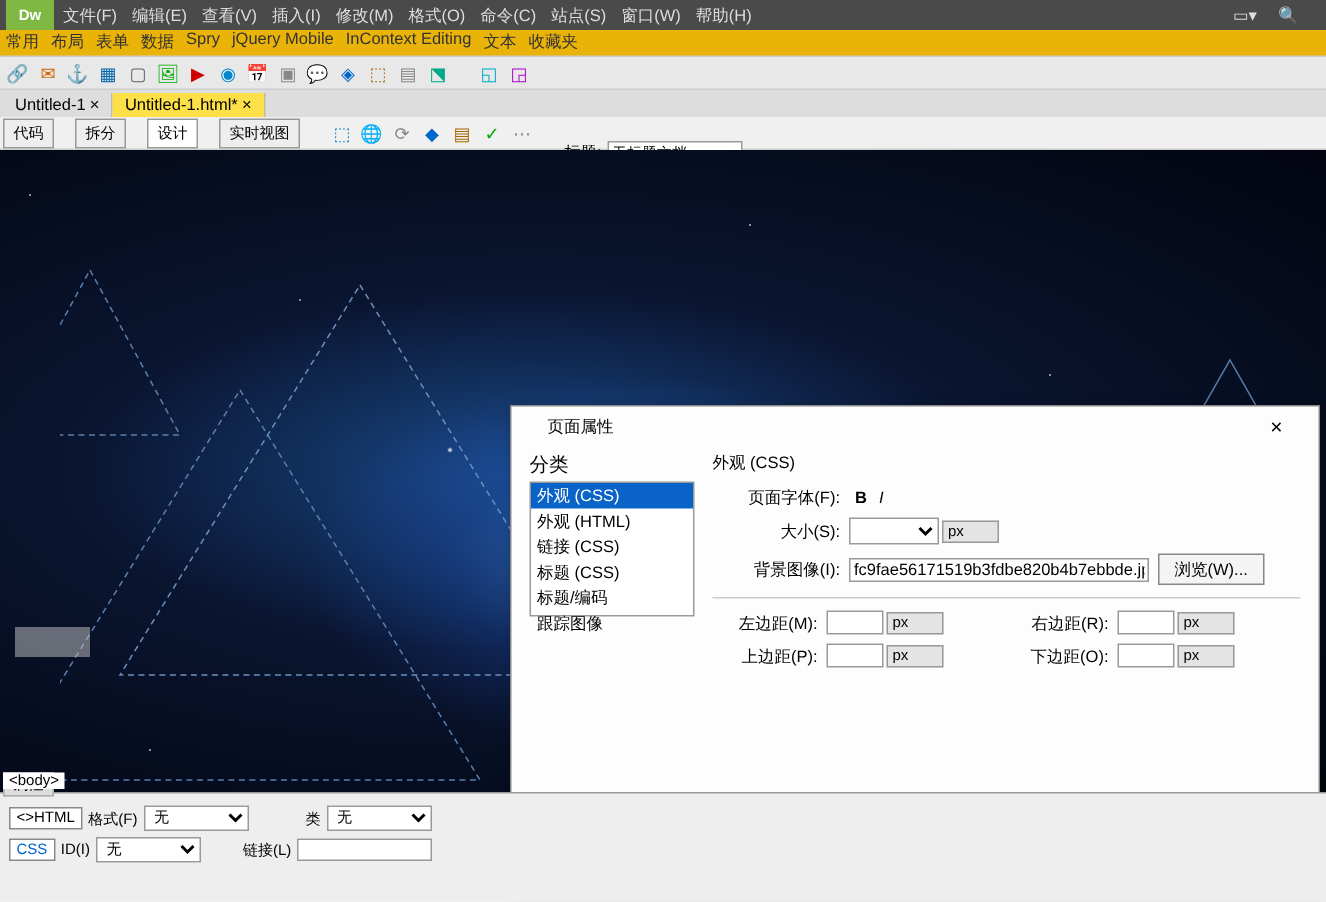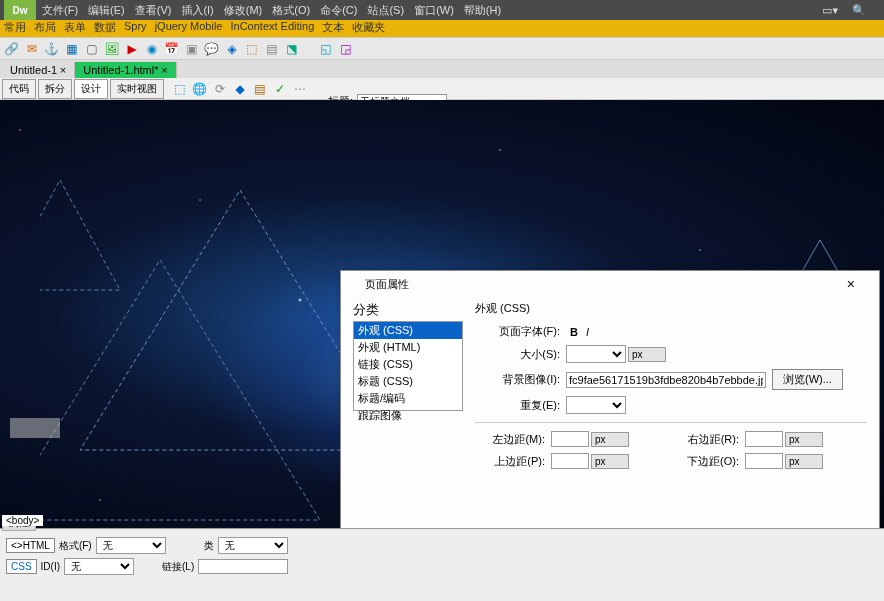--- a/index.html
+++ b/index.html
@@ -16,25 +16,25 @@
 .toolbar2 { height: 18px; background: #eab308; border-bottom: 1px solid #ccc; display: flex; align-items: flex-start; padding-left: 4px; font-size: 10px; color: #333; }
 .toolbar2 span { margin-right: 8px; }
 
 
 .toolbar3 { height: 22px; background: #e8e8e8; border-bottom: 1px solid #ccc; display: flex; align-items: center; padding-left: 4px; gap: 4px; }
 .tool-icon { width: 16px; height: 16px; display: inline-flex; align-items: center; justify-content: center; font-size: 12px; cursor: pointer; }
 
 
 .tabs { height: 18px; background: #ddd; display: flex; align-items: flex-end; padding-left: 2px; }
 .tab { padding: 2px 8px; background: #ddd; font-size: 10px; border-right: 1px solid #bbb; cursor: pointer; }
-.tab.active { background: #22c55e; }
+.tab.active { background: #fde047; }
 
 
 .viewbar { height: 22px; background: #f0f0f0; border-bottom: 1px solid #ccc; display: flex; align-items: center; padding-left: 2px; }
-.viewbtn { padding: 2px 6px; border: 1px solid #999; background: #eee; margin-right: 2px; font-size: 10px; cursor: pointer; }
+.viewbtn { padding: 2px 6px; border: 1px solid #999; background: #eee; margin-right: 14px; font-size: 10px; cursor: pointer; }
 .viewbtn.active { background: #fff; }
 .viewbar .tool-group { margin-left: 6px; display: flex; gap: 4px; }
 .viewbar .title-area { margin-left: 20px; display: flex; align-items: center; gap: 4px; margin-top: 26px; }
 .viewbar input { width: 90px; border: 1px solid #999; font-size: 10px; padding: 1px 2px; }
 
 
 .canvas { height: 428px; position: relative; overflow: hidden; background: radial-gradient(ellipse at 40% 50%, #1a4a8a 0%, #0a1530 40%, #020510 100%); }
 .stars { position: absolute; inset: 0; background-image: radial-gradient(1px 1px at 20px 30px, #fff, transparent), radial-gradient(1px 1px at 200px 100px, #eee, transparent), radial-gradient(2px 2px at 300px 200px, #fff, transparent), radial-gradient(1px 1px at 500px 50px, #fff, transparent), radial-gradient(1px 1px at 700px 150px, #fff, transparent), radial-gradient(1px 1px at 100px 400px, #fff, transparent), radial-gradient(2px 2px at 400px 350px, #aaddff, transparent); }
 .nebula { position: absolute; top: 150px; left: 200px; width: 450px; height: 250px; background: radial-gradient(ellipse, rgba(60,130,220,0.6) 0%, rgba(30,80,180,0.3) 40%, transparent 70%); }
 .watermark { position: absolute; bottom: 90px; left: 10px; width: 50px; height: 20px; background: rgba(200,200,200,0.5); }
@@ -199,24 +199,20 @@
       <div class="form-row">
         <div class="lbl">大小(S):</div>
         <select class="sm"><option></option></select>
         <span class="unit">px</span>
       </div>
       <div class="form-row">
         <div class="lbl">背景图像(I):</div>
         <input type="text" class="wide" value="fc9fae56171519b3fdbe820b4b7ebbde.jp" style="">
         <button class="btn" style="margin-left:6px">浏览(W)...</button>
       </div>
-      <div class="form-row">
-        <div class="lbl">重复(E):</div>
-        <select class="sm"><option></option></select>
-      </div>
       <div class="divider"></div>
       <div class="margins">
         <div>
           <div class="form-row">
             <div class="lbl">左边距(M):</div>
             <input type="text" style="width: 38px;">
             <span class="unit">px</span>
           </div>
           <div class="form-row">
             <div class="lbl">上边距(P):</div>

